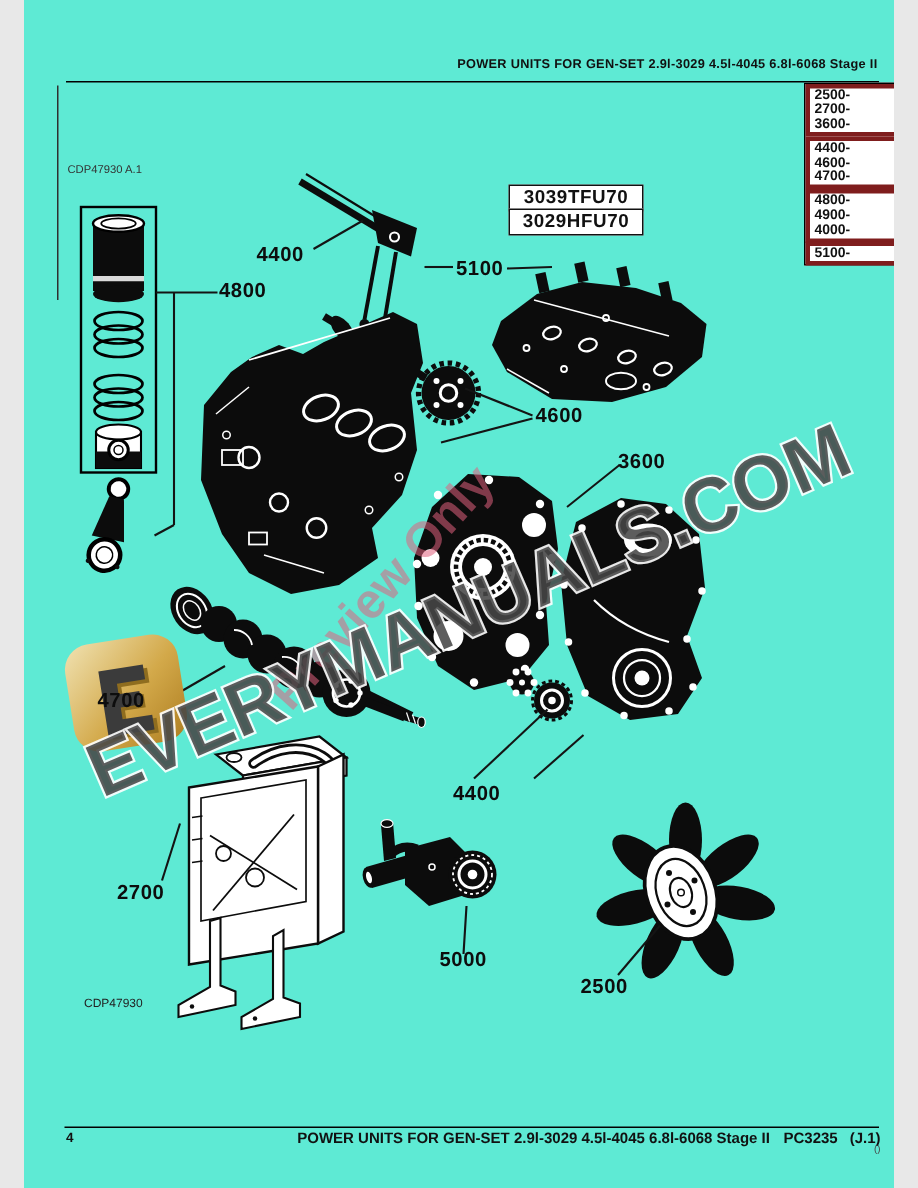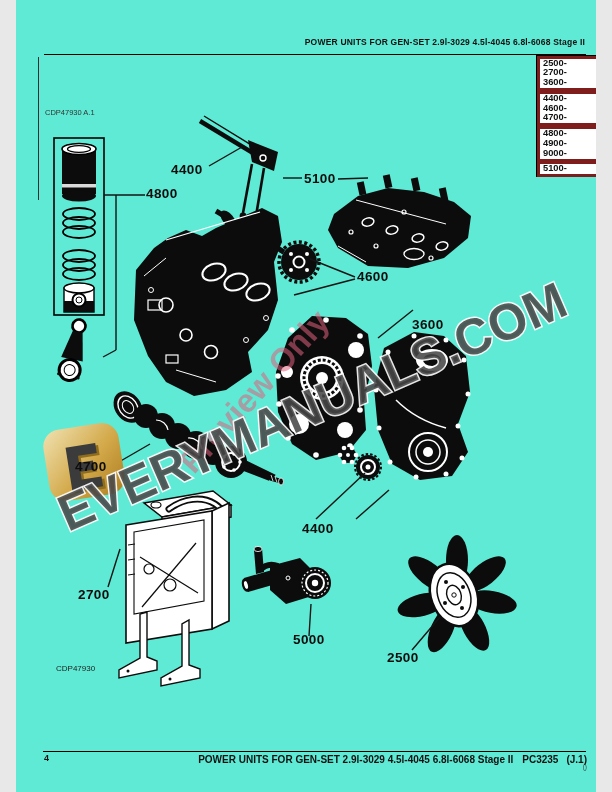--- a/index.html
+++ b/index.html
@@ -321,20 +321,24 @@
 
     <text x="52" y="532" transform="rotate(-23.5 52 532)" font-family="Liberation Sans, sans-serif" font-size="51" font-weight="bold" fill="#474747" fill-opacity="0.88" stroke="#ffffff" stroke-width="3" stroke-opacity="0.9" paint-order="stroke" textLength="548" lengthAdjust="spacingAndGlyphs">EVERYMANUALS.COM</text>
   </svg>
 
   <div class="abs txt hdr-title">POWER UNITS FOR GEN-SET 2.9l-3029 4.5l-4045 6.8l-6068 Stage II</div>
   <div class="abs rule rule-top"></div>
   <div class="abs vline"></div>
 
   <div class="abs txt code-top">CDP47930 A.1</div>
 
+  <div class="abs boxes">
+    <div class="mbox">3039TFU70</div>
+    <div class="mbox">3029HFU70</div>
+  </div>
 
   <div class="abs sec-table">
     <div class="sec-group">
       <div class="trow">
           <span>2500-</span>
           <span>1</span>
         </div>
       <div class="trow">
           <span>2700-</span>
           <span>1</span>
@@ -361,38 +365,38 @@
     <div class="sec-group">
       <div class="trow">
           <span>4800-</span>
           <span>1</span>
         </div>
       <div class="trow">
           <span>4900-</span>
           <span>1</span>
         </div>
       <div class="trow">
-          <span>9000-</span>
+          <span>4000-</span>
           <span>1</span>
         </div>
     </div>
     <div class="sec-group">
       <div class="trow">
           <span>5100-</span>
           <span>1</span>
         </div>
     </div>
   </div>
 
   <div class="callout" style="left:155px;top:162px;">4400</div>
   <div class="callout" style="left:130px;top:186px;">4800</div>
   <div class="callout" style="left:288px;top:171px;">5100</div>
   <div class="callout" style="left:341px;top:269px;text-align:center;">4600</div>
-  <div class="callout" style="left:396px;top:317px;">3600</div>
-  <div class="callout" style="left:59px;top:459px;">4700</div>
+  <div class="callout" style="left:396px;top:300px;">3600</div>
+  <div class="callout" style="left:49px;top:459px;">4700</div>
   <div class="callout" style="left:286px;top:521px;">4400</div>
   <div class="callout" style="left:62px;top:587px;">2700</div>
   <div class="callout" style="left:277px;top:632px;">5000</div>
   <div class="callout" style="left:371px;top:650px;">2500</div>
 
   <div class="abs txt code-bottom">CDP47930</div>
 
   <div class="abs rule rule-bot"></div>
   <div class="abs txt page-num">4</div>
   <div class="abs txt ftr-right">

